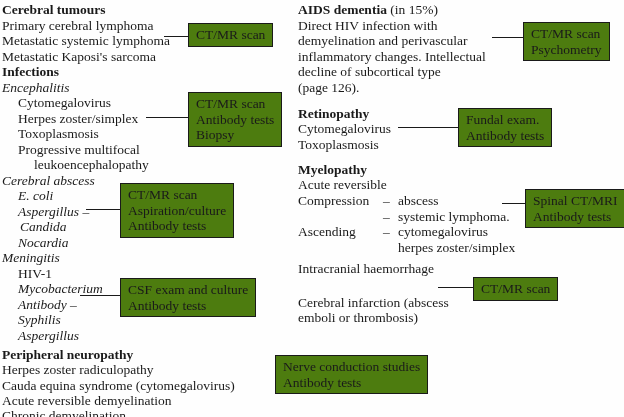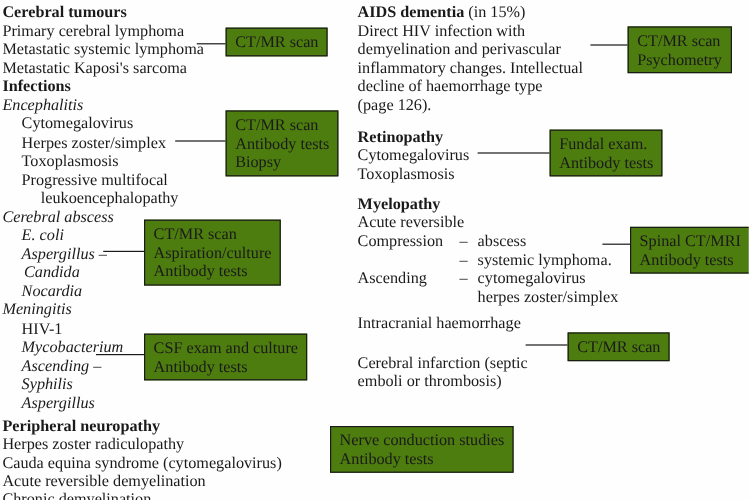--- a/index.html
+++ b/index.html
@@ -55,57 +55,57 @@
 
   <div class="t i" style="left:2px;top:173px">Cerebral abscess</div>
   <div class="t i" style="left:18px;top:188px">E. coli</div>
   <div class="t i" style="left:18px;top:204px">Aspergillus –</div>
   <div class="t i" style="left:20px;top:219px">Candida</div>
   <div class="t i" style="left:18px;top:235px">Nocardia</div>
 
   <div class="t i" style="left:2px;top:250px">Meningitis</div>
   <div class="t" style="left:18px;top:266px">HIV-1</div>
   <div class="t i" style="left:18px;top:281px">Mycobacterium</div>
-  <div class="t i" style="left:18px;top:297px">Ascending –</div>
+  <div class="t i" style="left:18px;top:297px">Antibody –</div>
   <div class="t i" style="left:18px;top:312px">Syphilis</div>
   <div class="t i" style="left:18px;top:328px">Aspergillus</div>
 
   <div class="t b" style="left:2px;top:347px">Peripheral neuropathy</div>
   <div class="t" style="left:2px;top:362px">Herpes zoster radiculopathy</div>
   <div class="t" style="left:2px;top:378px">Cauda equina syndrome (cytomegalovirus)</div>
   <div class="t" style="left:2px;top:393px">Acute reversible demyelination</div>
   <div class="t" style="left:2px;top:408px">Chronic demyelination</div>
 
   <div class="t" style="left:298px;top:2px">
     <span class="b">AIDS dementia</span><span> (in 15%)</span>
   </div>
   <div class="t" style="left:298px;top:18px">Direct HIV infection with</div>
   <div class="t" style="left:298px;top:33px">demyelination and perivascular</div>
   <div class="t" style="left:298px;top:49px">inflammatory changes. Intellectual</div>
-  <div class="t" style="left:298px;top:64px">decline of haemorrhage type</div>
+  <div class="t" style="left:298px;top:64px">decline of subcortical type</div>
   <div class="t" style="left:298px;top:80px">(page 126).</div>
 
   <div class="t b" style="left:298px;top:106px">Retinopathy</div>
   <div class="t" style="left:298px;top:121px">Cytomegalovirus</div>
   <div class="t" style="left:298px;top:137px">Toxoplasmosis</div>
 
   <div class="t b" style="left:298px;top:162px">Myelopathy</div>
   <div class="t" style="left:298px;top:177px">Acute reversible</div>
   <div class="t" style="left:298px;top:193px">Compression</div>
   <div class="t" style="left:383px;top:193px">–</div>
   <div class="t" style="left:398px;top:193px">abscess</div>
   <div class="t" style="left:383px;top:209px">–</div>
   <div class="t" style="left:398px;top:209px">systemic lymphoma.</div>
   <div class="t" style="left:298px;top:224px">Ascending</div>
   <div class="t" style="left:383px;top:224px">–</div>
   <div class="t" style="left:398px;top:224px">cytomegalovirus</div>
   <div class="t" style="left:398px;top:240px">herpes zoster/simplex</div>
 
   <div class="t" style="left:298px;top:261px">Intracranial haemorrhage</div>
-  <div class="t" style="left:298px;top:295px">Cerebral infarction (septic</div>
+  <div class="t" style="left:298px;top:295px">Cerebral infarction (abscess</div>
   <div class="t" style="left:298px;top:310px">emboli or thrombosis)</div>
 
   <div class="ln" style="left:164px;top:36px;width:24px"></div>
   <div class="ln" style="left:146px;top:117px;width:42px"></div>
   <div class="ln" style="left:86px;top:209px;width:34px"></div>
   <div class="ln" style="left:80px;top:295px;width:40px"></div>
   <div class="ln" style="left:492px;top:37px;width:31px"></div>
   <div class="ln" style="left:398px;top:127px;width:60px"></div>
   <div class="ln" style="left:502px;top:203px;width:23px"></div>
   <div class="ln" style="left:438px;top:287px;width:35px"></div>

